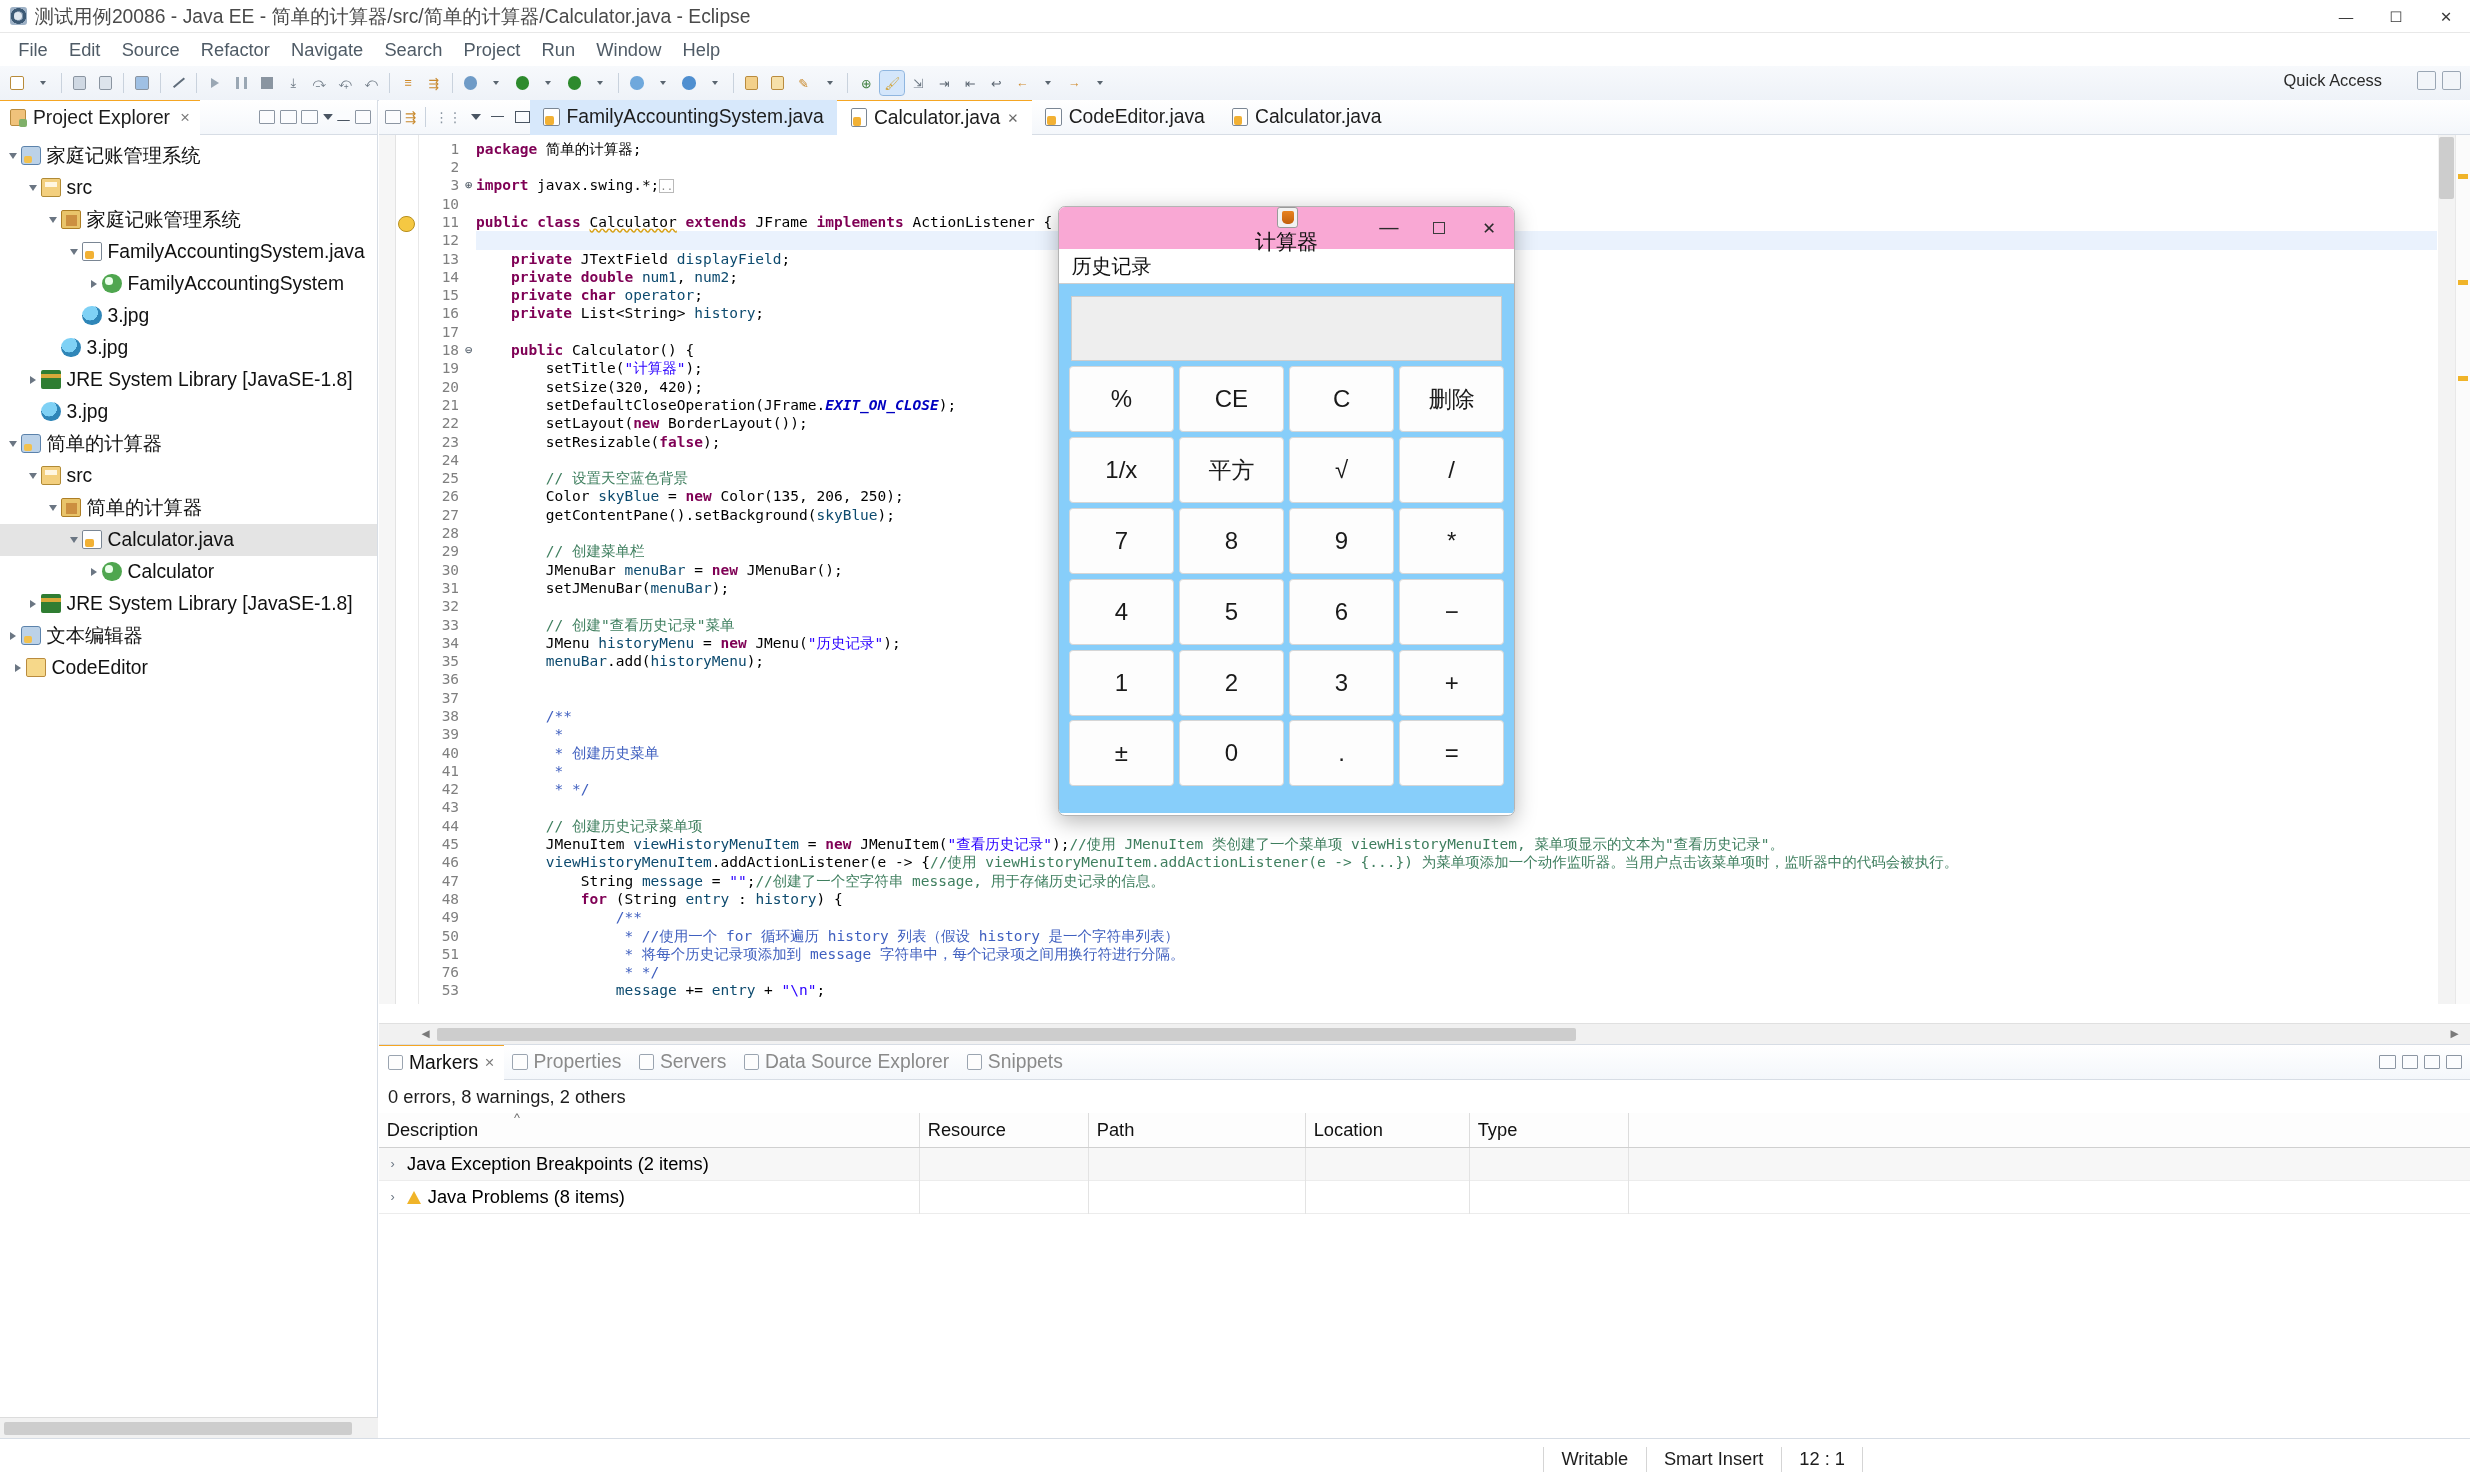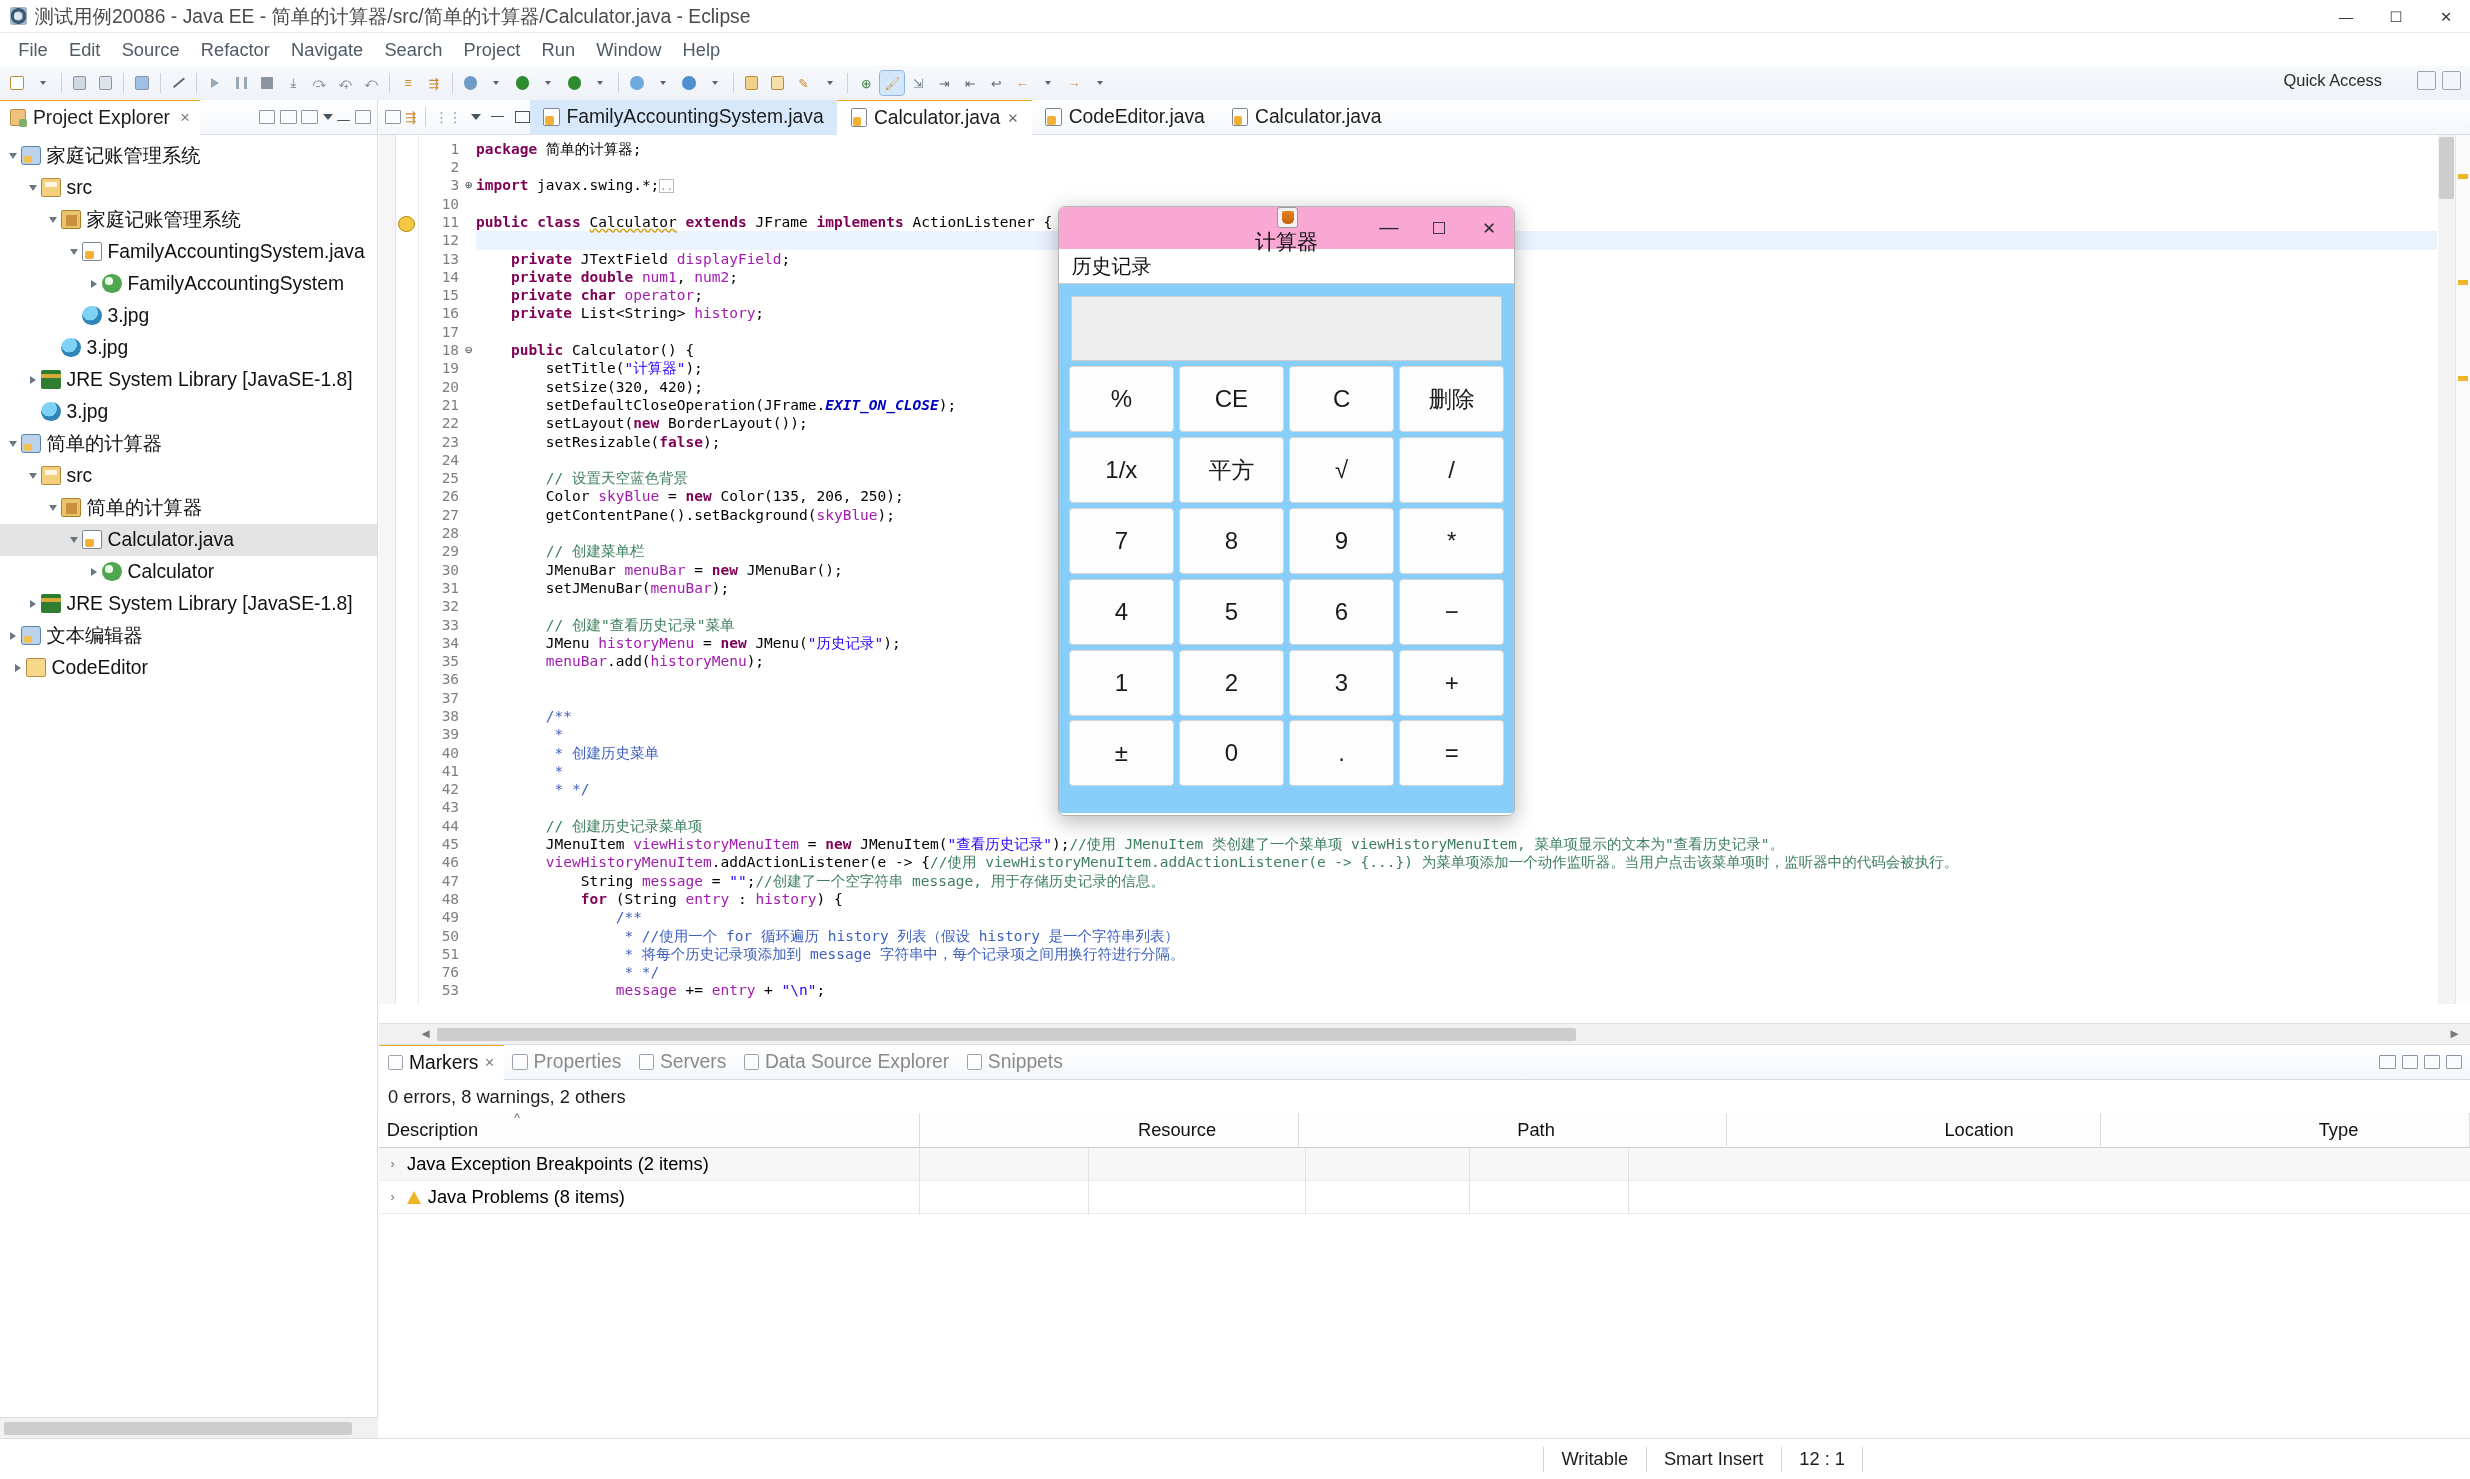--- a/index.html
+++ b/index.html
@@ -169,21 +169,21 @@
     position:absolute;left:97px;top:0;right:33px;height:869px;overflow:hidden;
     font-family:"DejaVu Sans Mono", monospace; font-size:14.5px; padding-top:4.8px;
     white-space:pre;
   }
   #code .ln{ height:18.3px; line-height:18.3px; color:#000; }
   #code .ln.hl{ background:#eaf2fd; }
   .kw{ color:#7f0055; font-weight:bold; }
   .st{ color:#2a00ff; }
   .cm{ color:#3f7f5f; }
   .jd{ color:#3f5fbf; }
-  .fld{ color:#a21caf; }
+  .fld{ color:#0c4a6e; }
   .sf{ color:#0000c0; font-style:italic; font-weight:bold; }
   .err{ text-decoration:underline; text-decoration-style:wavy; text-decoration-color:#d7a21a; }
 
   #ed-vscroll{
     position:absolute; right:15.4px; top:0; width:16.4px; height:869px; background:#f3f3f3;
   }
   #ed-vscroll .vthumb{ position:absolute;left:1px;top:1.9px;width:14.5px;height:62px;background:#cdcdcd;border-radius:1.9px; }
   #overview-ruler{
     position:absolute; right:0; top:0; width:15.4px; height:869px; background:#fbfbfb; border-left:1px solid #e8e8e8;
   }
@@ -202,21 +202,21 @@
   }
   #mk-tabrow{ height:35px; display:flex; align-items:center; background:linear-gradient(#ffffff,#f4f7fb); border-bottom:1px solid #d7dde5; position:relative;text-align:right; }
   .mktab{ display:flex;align-items:center;gap:5.8px;height:35px;padding:0 8.7px;font-size:19.3px;white-space:nowrap; }
   .mktab.active{ background:#fff; border-top:1.9px solid #f5a623; color:#111; }
   .mktab.inactive{ color:#8a8a8a; }
   .mktab .mico{ width:15.4px;height:15.4px;border:1px solid #9aa4b0;background:#fdfdfd;border-radius:1.9px;flex:0 0 auto; }
   .mktab .mx{ font-size:12.6px;color:#7a7a7a; }
   #mk-tools{ position:absolute;right:7.7px;display:flex;gap:5.8px;align-items:center; }
   #mk-tools .mt{ width:16.4px;height:14.5px;border:1px solid #8c96a3;background:#fbfcfe;border-radius:1px; }
   #mk-summary{ height:33px; display:flex; align-items:center; padding-left:9px; font-size:18.3px; color:#1d1d1d; }
-  #mk-header{ height:35px; display:flex; border-bottom:1px solid #d0d0d0; background:#fdfdfd;justify-content:space-between; }
+  #mk-header{ height:35px; display:flex; border-bottom:1px solid #d0d0d0; background:#fdfdfd; }
   #mk-header .hc{ font-size:18.3px;color:#111; padding:5.8px 7.7px; border-right:1px solid #dcdcdc; position:relative; }
   #mk-header .sortmark{ position:absolute; left:135px; top:-1.9px; font-size:12.6px; color:#6b6b6b; }
   .mk-row{ display:flex; height:33px; align-items:center; border-bottom:1px solid #ececec; }
   .mk-row.alt{ background:#f7f7f7; }
   .mk-row .c-desc{ width:541px; display:flex; align-items:center; gap:6.8px; padding-left:5.8px; border-right:1px solid #e3e3e3; height:33px; font-size:18.3px; }
   .mk-row .cell{ border-right:1px solid #e3e3e3; height:33px; }
   .mk-row .c-res{ width:169px; }
   .mk-row .c-path{ width:217px; }
   .mk-row .c-loc{ width:164px; }
   .mk-row .c-type{ width:159px; }

